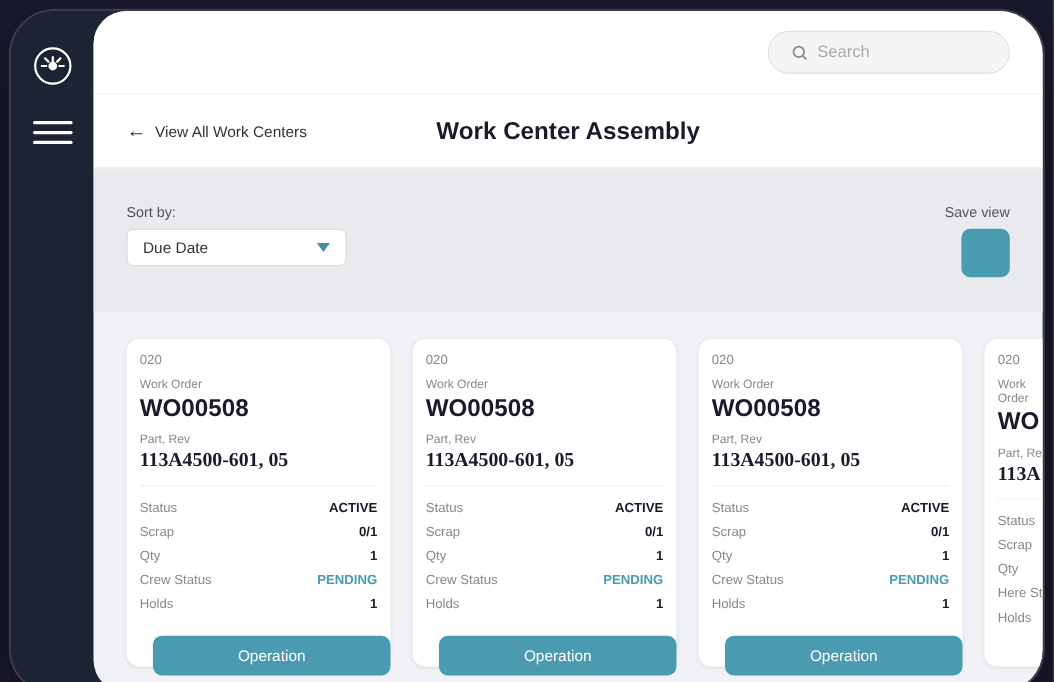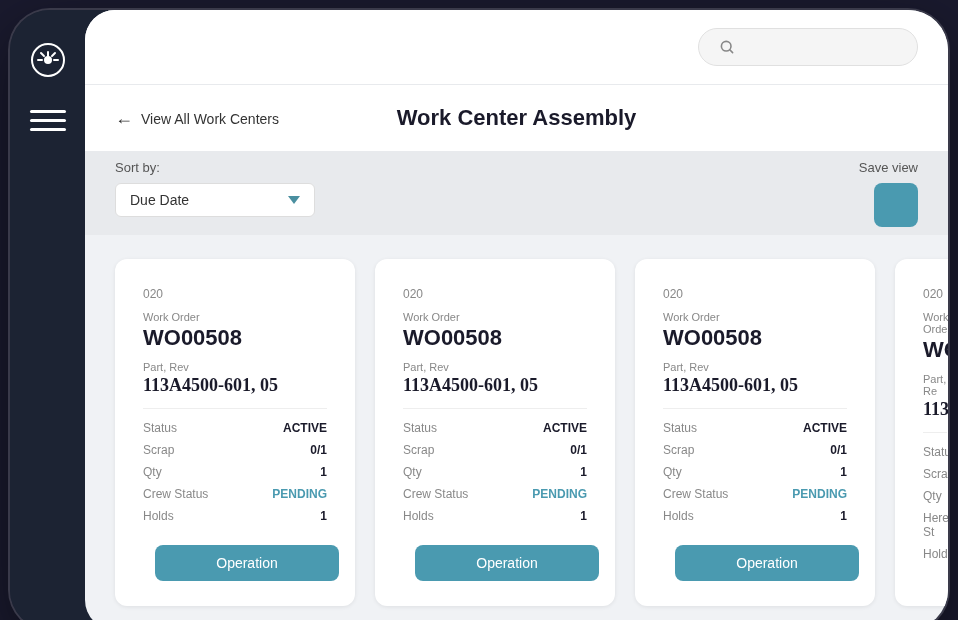--- a/index.html
+++ b/index.html
@@ -123,21 +123,21 @@
       color: #1a1a2a;
       margin-bottom: 4px;
     }
     .page-subtitle {
       font-size: 14px;
       color: #666;
     }
     
     .toolbar {
       background: #e8eaed;
-      padding: 8px 30px;
+      padding: 32px 30px;
       display: flex;
       align-items: flex-start;
       justify-content: space-between;
     }
     .sort-section {
       display: flex;
       flex-direction: column;
       gap: 8px;
     }
     .sort-label {
@@ -190,21 +190,21 @@
       flex: 1;
       overflow: hidden;
       padding: 24px 30px;
       display: flex;
       gap: 20px;
     }
     
     .card {
       background: #ffffff;
       border-radius: 12px;
-      padding: 28px;
+      padding: 12px;
       width: 240px;
       flex-shrink: 0;
       box-shadow: 0 1px 4px rgba(0,0,0,0.08);
       display: flex;
       flex-direction: column;
       gap: 0;
     }
     .card-partial {
       width: 80px;
       overflow: hidden;
@@ -300,20 +300,21 @@
   </div>
 
   <div class="main-content">
 
     <div class="header">
       <div class="search-bar">
         <svg class="search-icon-svg" viewBox="0 0 20 20" fill="none">
           <circle cx="9" cy="9" r="6" stroke="#888" stroke-width="2"></circle>
           <path d="M13.5 13.5 L17 17" stroke="#888" stroke-width="2" stroke-linecap="round"></path>
         </svg>
+        <span class="search-input-text">Search</span>
       </div>
     </div>
 
     <div class="page-header">
       <div class="back-nav">
         <span class="back-arrow">←</span>
         <span>View All Work Centers</span>
       </div>
       <div class="page-title">Work Center Assembly</div>
     </div>

